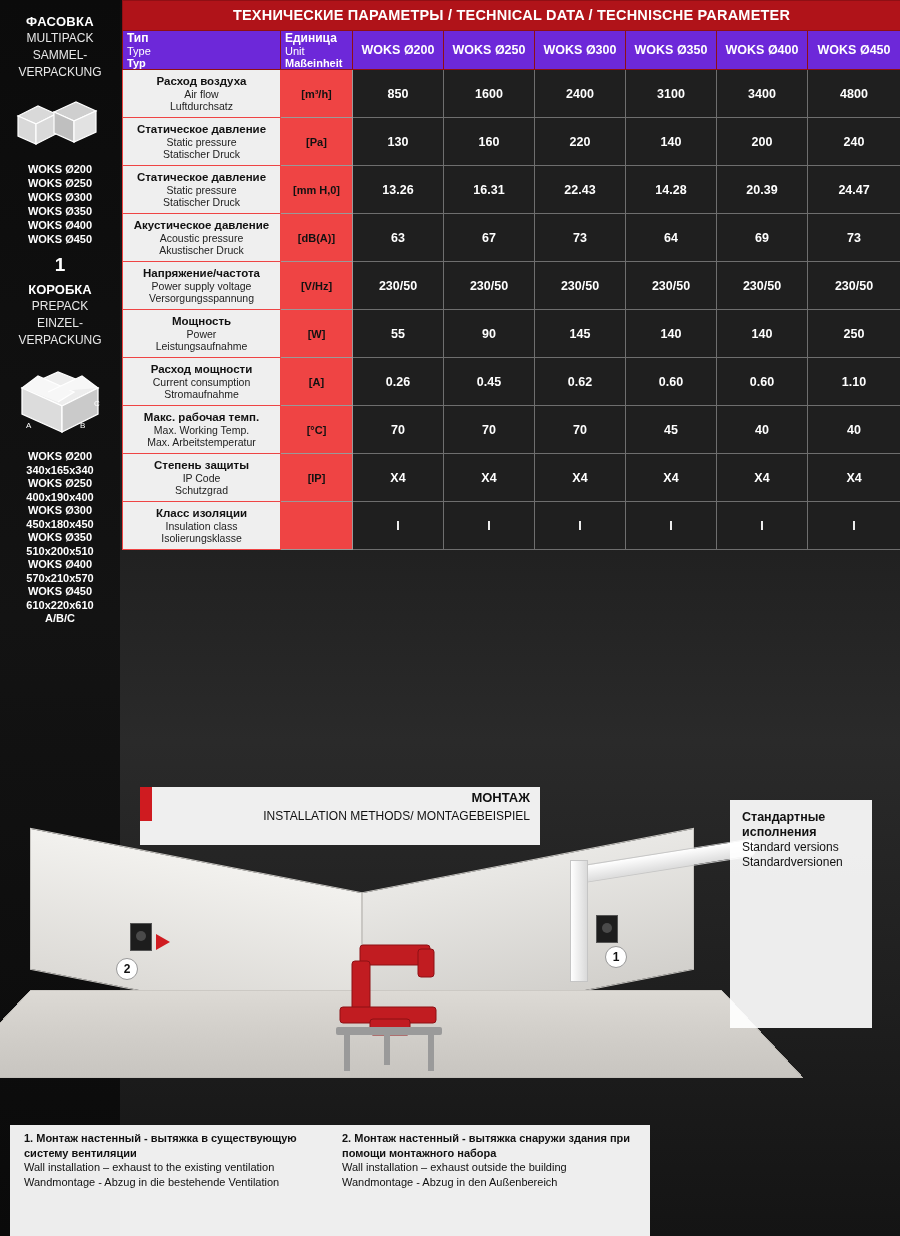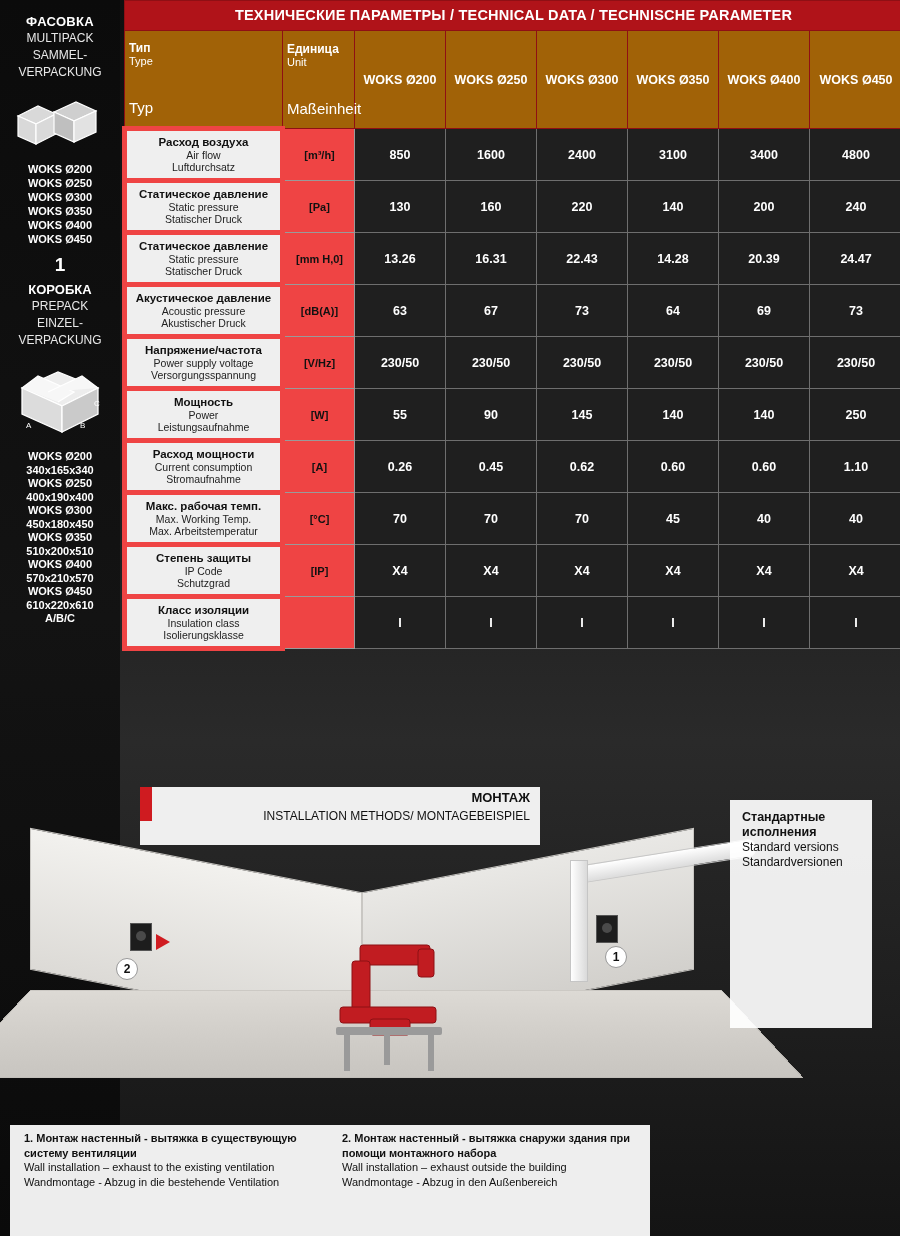--- a/index.html
+++ b/index.html
@@ -36,29 +36,29 @@
   .table-wrap{
     position:absolute;left:122px;top:0;width:885px;
   }
   table{border-collapse:collapse;width:778px;table-layout:fixed;}
   .hdr-band td{
     background:#b01319;color:#fff;font-weight:bold;font-size:14.5px;
     text-align:center;padding:6px 0 7px;letter-spacing:.2px;
     border:1px solid #8f0f14;
   }
   .col-head td{
-    background:#a16207;color:#fff;font-size:11.5px;font-weight:bold;
-    border:1px solid #8f0f14;padding:10px 4px;vertical-align:middle;
+    background:#6d28d9;color:#fff;font-size:11.5px;font-weight:bold;
+    border:1px solid #8f0f14;padding:0 4px;vertical-align:middle;
   }
   .col-head .ru{font-size:12px;font-weight:bold;display:block;}
   .col-head .en{font-size:11px;font-weight:normal;display:block;}
-  .col-head .de{font-size:15px;font-weight:normal;display:block;margin-top:32px;}
+  .col-head .de{font-size:11px;font-weight:bold;display:block;}
   .col-head .model{font-size:12.5px;font-weight:bold;text-align:center;}
   td.param{
-    background:#efefef;color:#111;padding:5px 6px;border:5px solid #ef4444;
+    background:#efefef;color:#111;padding:5px 6px;border:1px solid #ef4444;
     text-align:center;vertical-align:middle;
   }
   td.param .ru{display:block;font-size:11.5px;font-weight:bold;color:#111;line-height:13px;}
   td.param .en{display:block;font-size:10.5px;color:#222;line-height:12px;}
   td.param .de{display:block;font-size:10.5px;color:#222;line-height:12px;}
   td.unit{
     background:#ef4444;color:#111;border:1px solid #9a9a9a;text-align:center;
     font-size:11px;font-weight:bold;vertical-align:middle;padding:4px 2px;
   }
   td.val{

